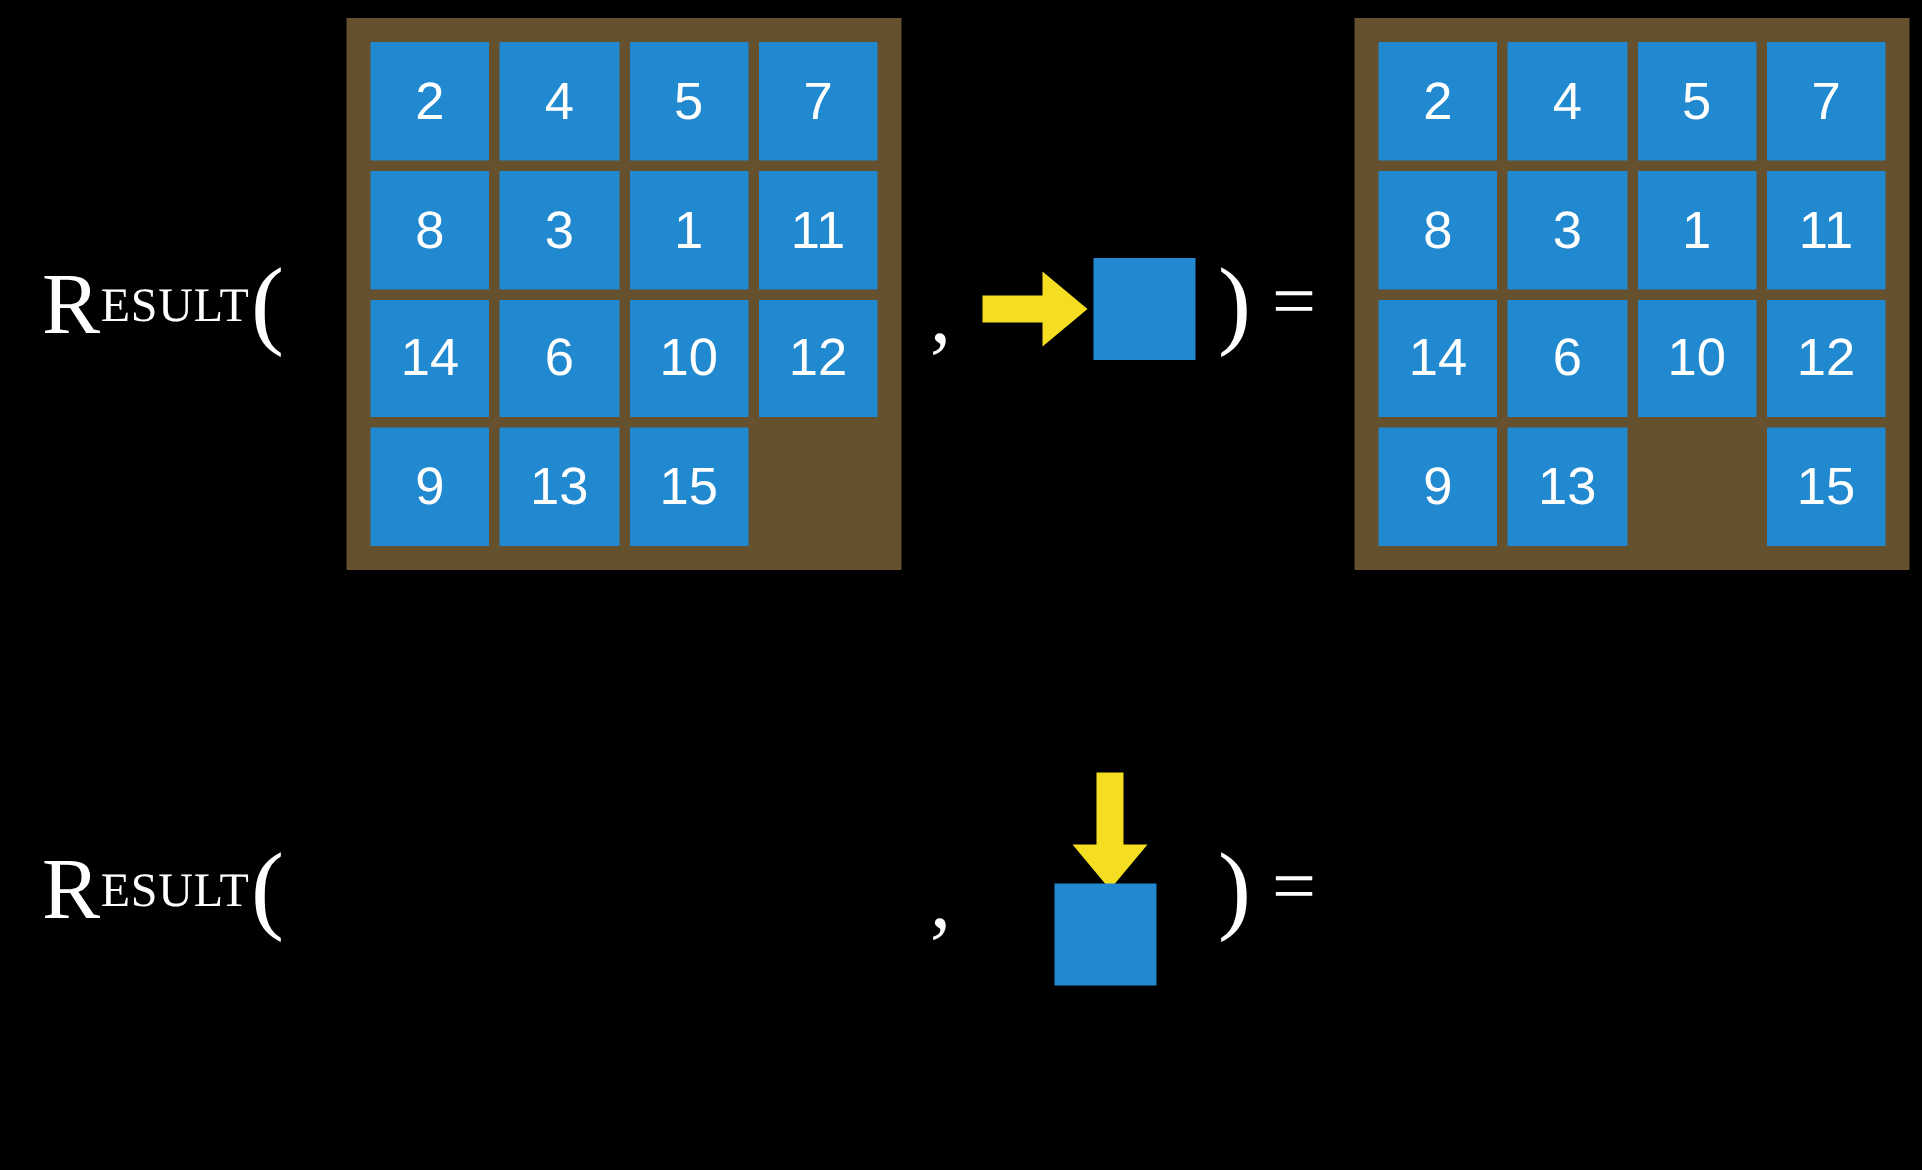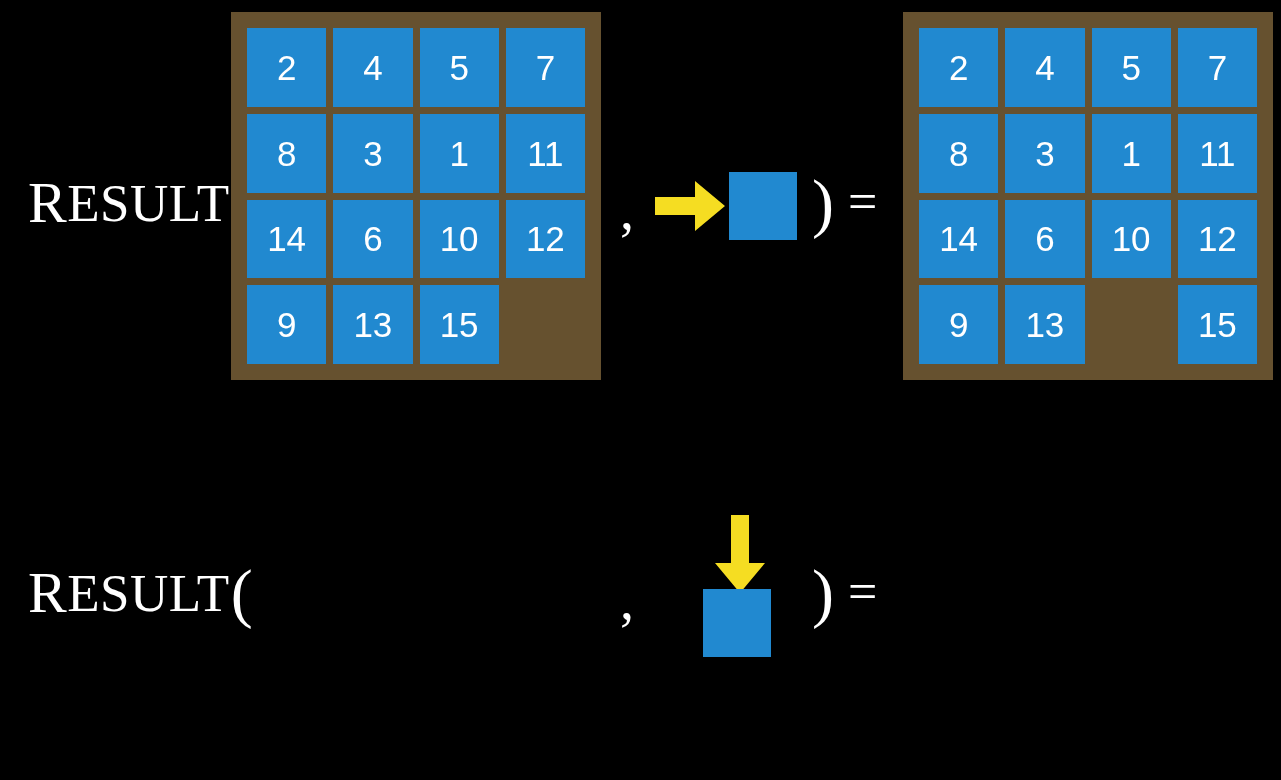--- a/index.html
+++ b/index.html
@@ -43,21 +43,21 @@
     color: #ffffff;
     font-family: "Liberation Serif", serif;
     white-space: nowrap;
     letter-spacing: 0.5px;
   }
   .result-label .cap {
     font-size: 58px;
     line-height: 1;
   }
   .result-label .sc {
-    font-size: 53px;
+    font-size: 32px;
     line-height: 1;
   }
   .result-label .paren {
     font-size: 66px;
     line-height: 1;
     margin-left: 1px;
   }
 
   
   .board {

